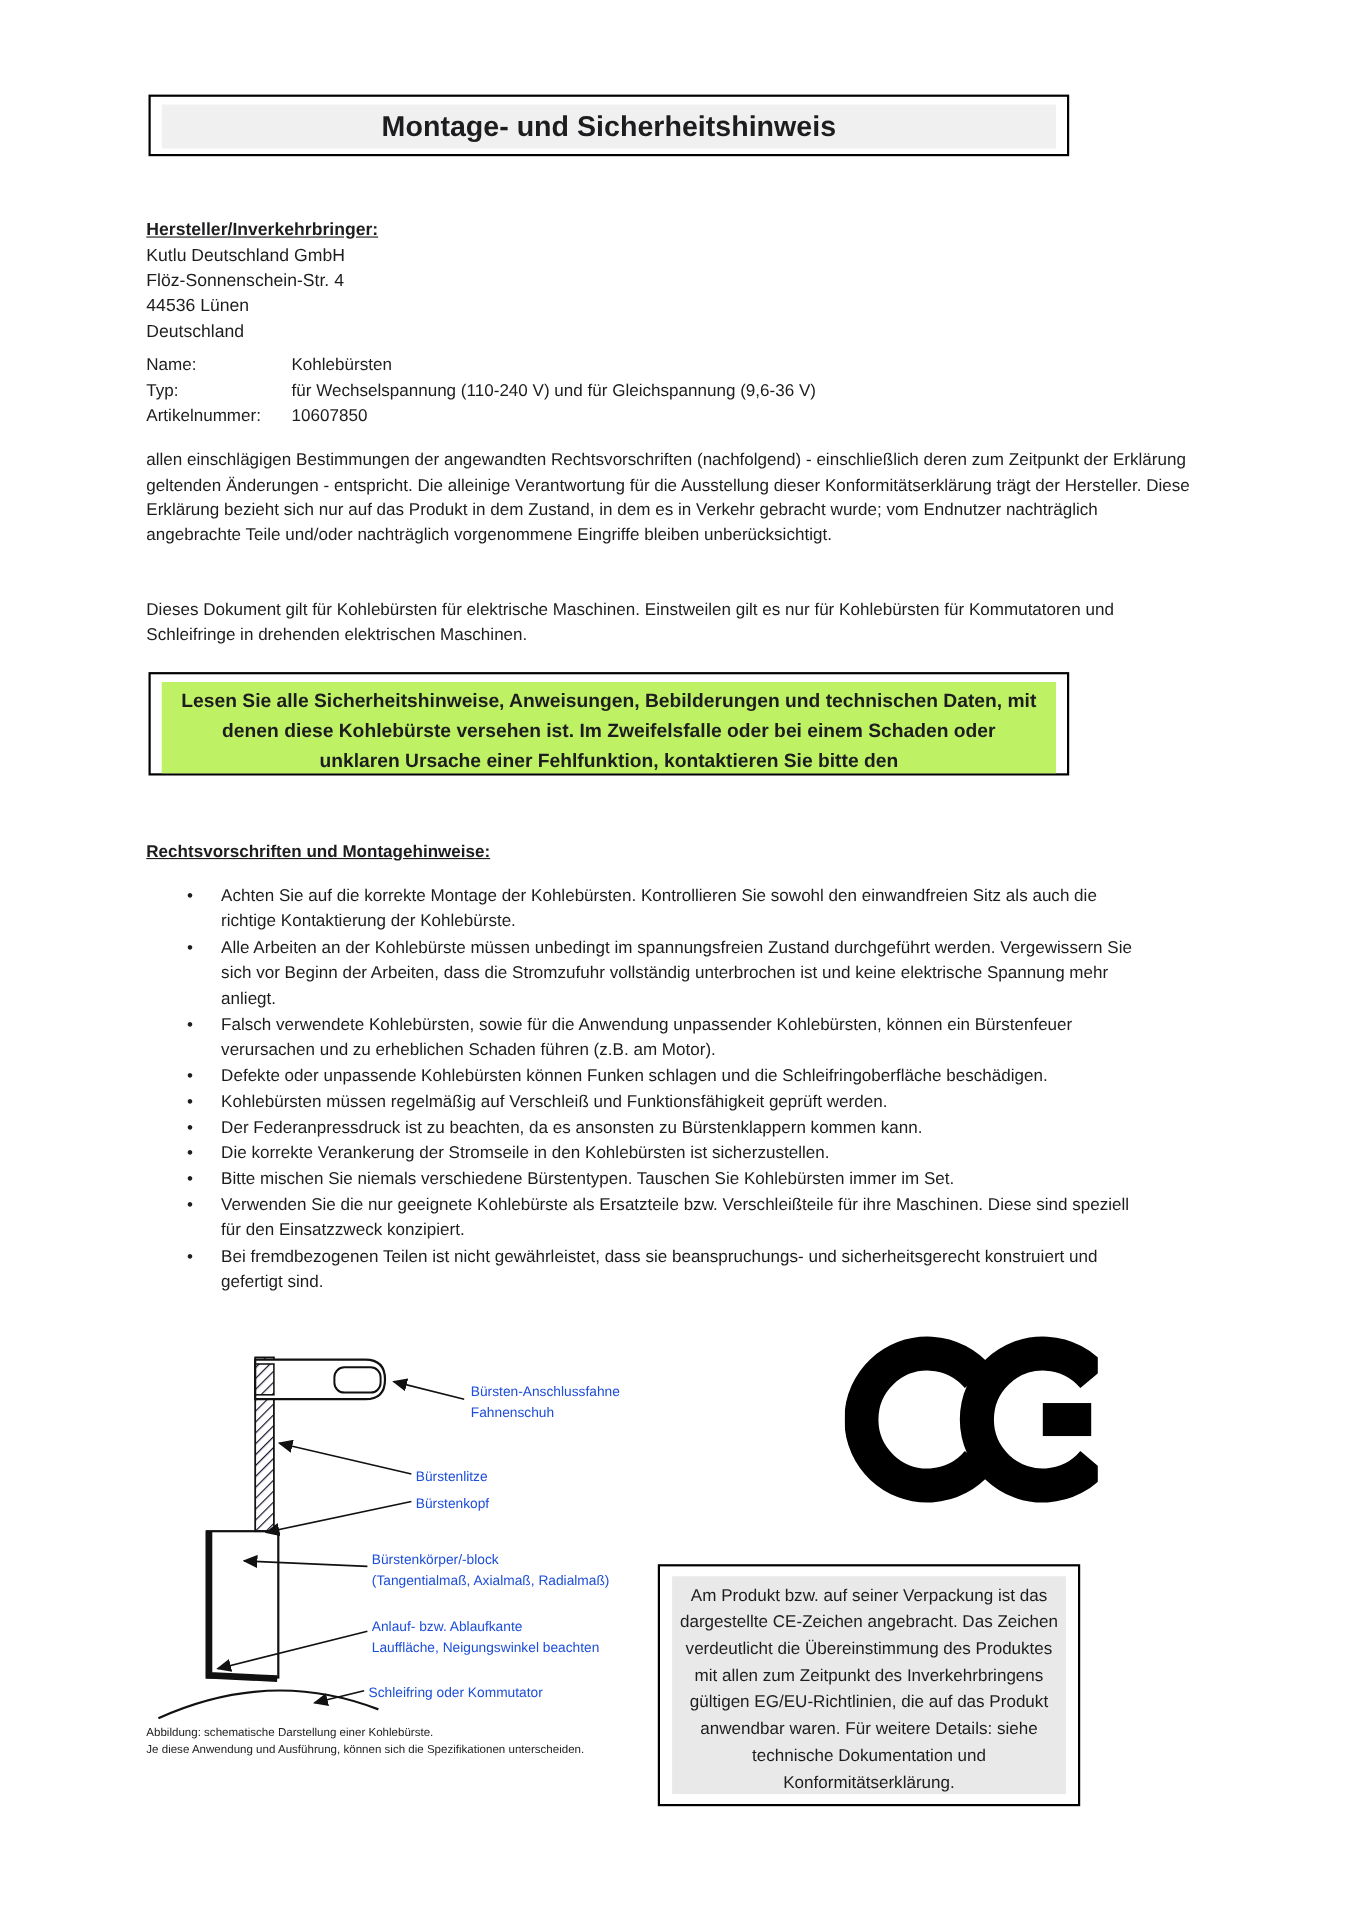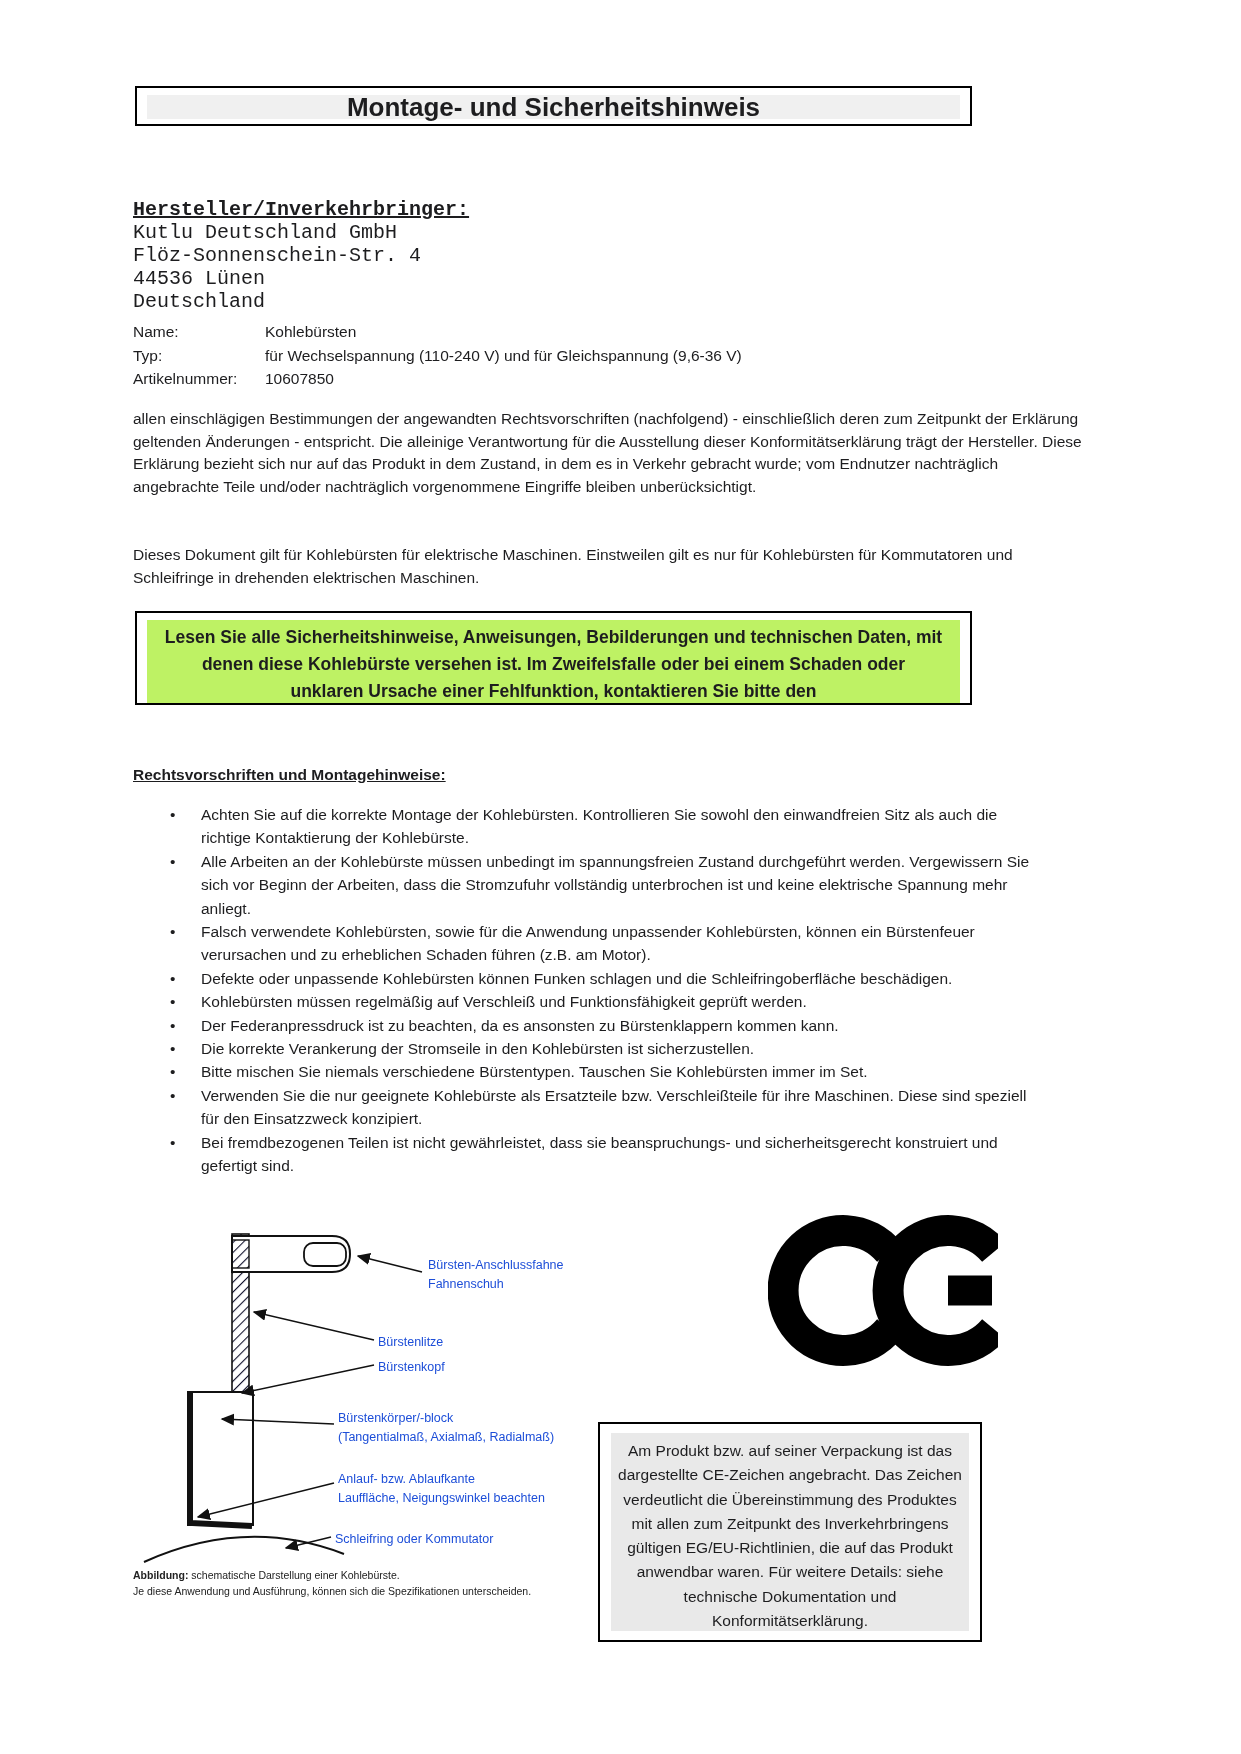--- a/index.html
+++ b/index.html
@@ -1,26 +1,26 @@
 <!DOCTYPE html>
 <html><head>
 <meta charset="utf-8">
 <style>
   html,body{margin:0;padding:0;background:#888;}
   .page{position:relative;width:1241px;height:1754px;background:#ffffff;margin:0 auto;
         font-family:"Liberation Sans",sans-serif;color:#1d1d1f;overflow:hidden;}
 
   
-  .title-box{position:absolute;left:135px;top:86px;width:837px;height:40px;border:2px solid #000;box-sizing:border-box;}
+  .title-box{position:absolute;left:135px;top:86px;width:837px;height:56px;border:2px solid #000;box-sizing:border-box;}
   .title-band{position:absolute;left:10px;right:10px;top:7px;bottom:5px;background:#f0f0f0;
               display:flex;align-items:center;justify-content:center;}
   .title-band h1{margin:0;font-size:26px;font-weight:700;letter-spacing:0;}
 
   
-  .mfr{position:absolute;left:133px;top:198px;font-size:20px;line-height:23px;font-family:Liberation Mono, monospace;}
+  .mfr{position:absolute;left:133px;top:198px;font-size:16px;line-height:23px;}
   .mfr .hd{font-weight:700;text-decoration:underline;}
 
   
   .product{position:absolute;left:133px;top:320px;font-size:15.5px;line-height:23.5px;}
   .product .row{display:flex;}
   .product .lbl{width:132px;flex:0 0 132px;}
 
   
   .para{position:absolute;left:133px;width:952px;font-size:15.5px;line-height:22.7px;}
   .p1{top:408px;}
@@ -35,21 +35,21 @@
   .safety-h{position:absolute;left:133px;top:766px;font-size:15.5px;font-weight:700;text-decoration:underline;}
   .bullets{position:absolute;left:168px;top:803px;width:878px;font-size:15.5px;line-height:23.4px;}
   .bullets .bi{position:relative;padding-left:33px;}
   .bullets .bi::before{content:"\2022";position:absolute;left:2px;top:0;}
 
   
   .dlabel{position:absolute;font-size:12.5px;line-height:18.5px;color:#1d4ed8;}
 
   
   .fig-cap{position:absolute;left:133px;top:1568px;font-size:10.5px;line-height:15.5px;color:#222;}
-  .fig-cap .b{font-weight:700;}
+  .fig-cap .b{font-weight:400;}
 
   
   .ce-box{position:absolute;left:598px;top:1422px;width:384px;height:220px;border:2px solid #000;box-sizing:border-box;}
   .ce-band{position:absolute;left:11px;right:11px;top:9px;bottom:9px;background:#e9e9e9;
            display:flex;align-items:flex-start;justify-content:flex-end;}
   .ce-text{margin-top:6px;padding:0 6px;text-align:center;font-size:15.5px;line-height:24.3px;}
 
   svg{display:block;}
   .abs{position:absolute;}
 </style>

